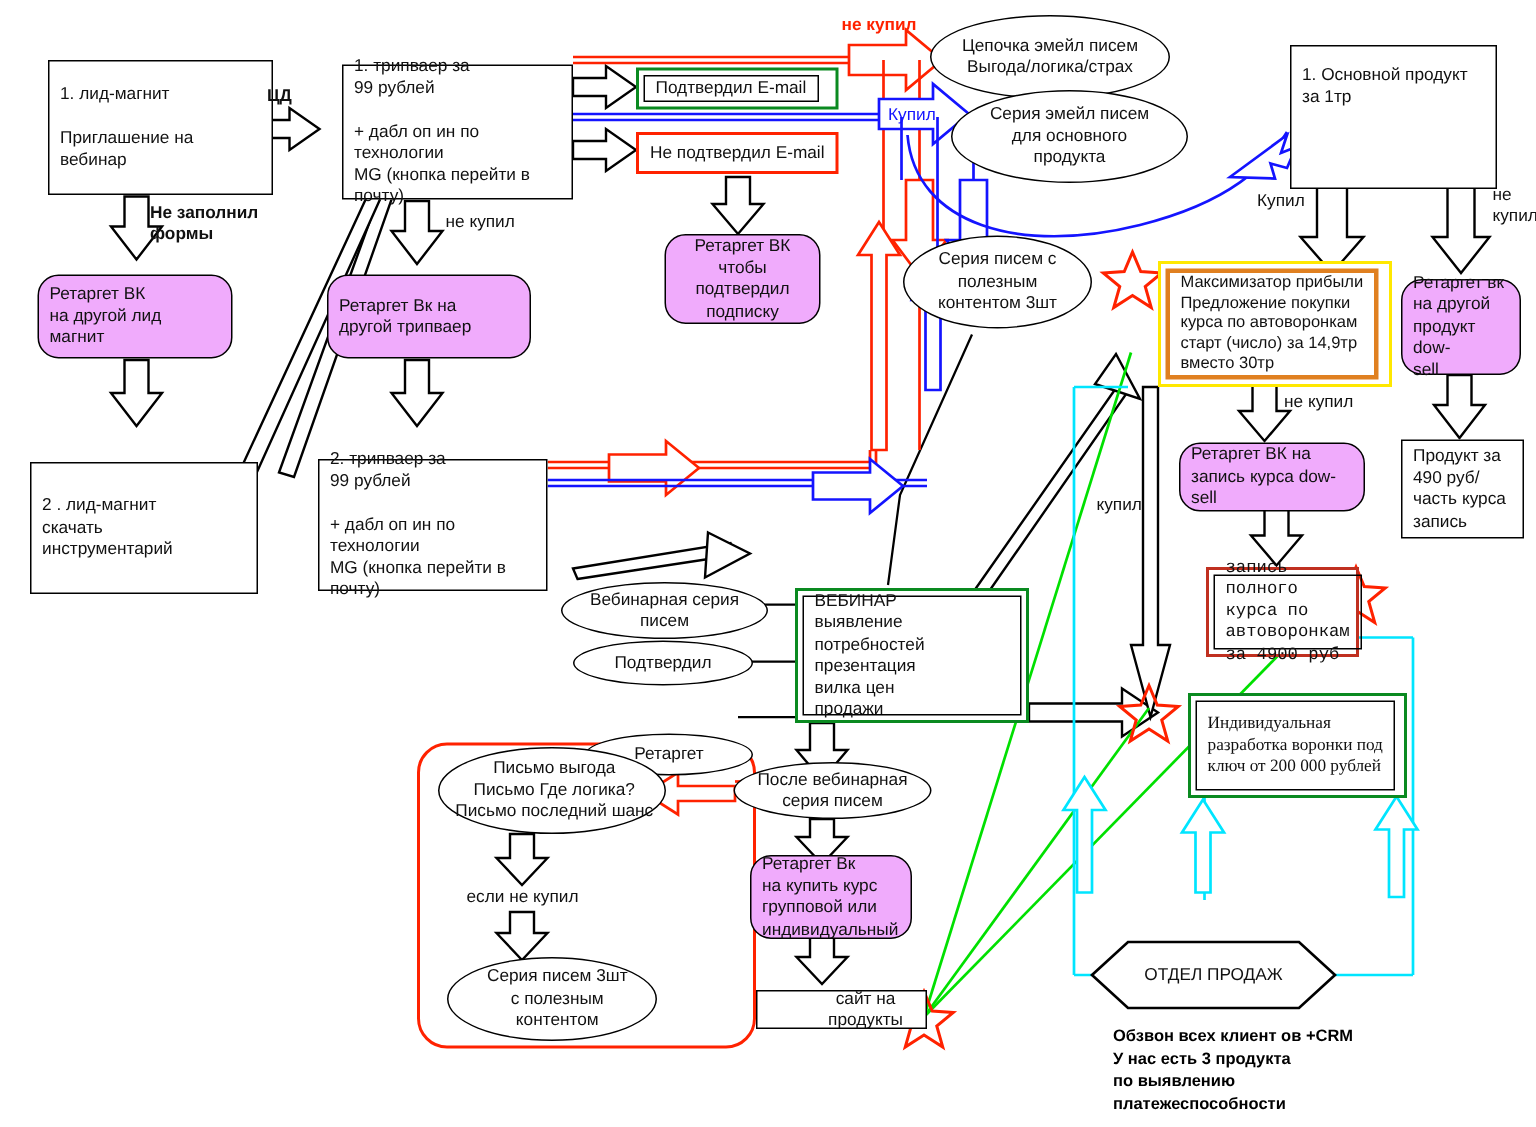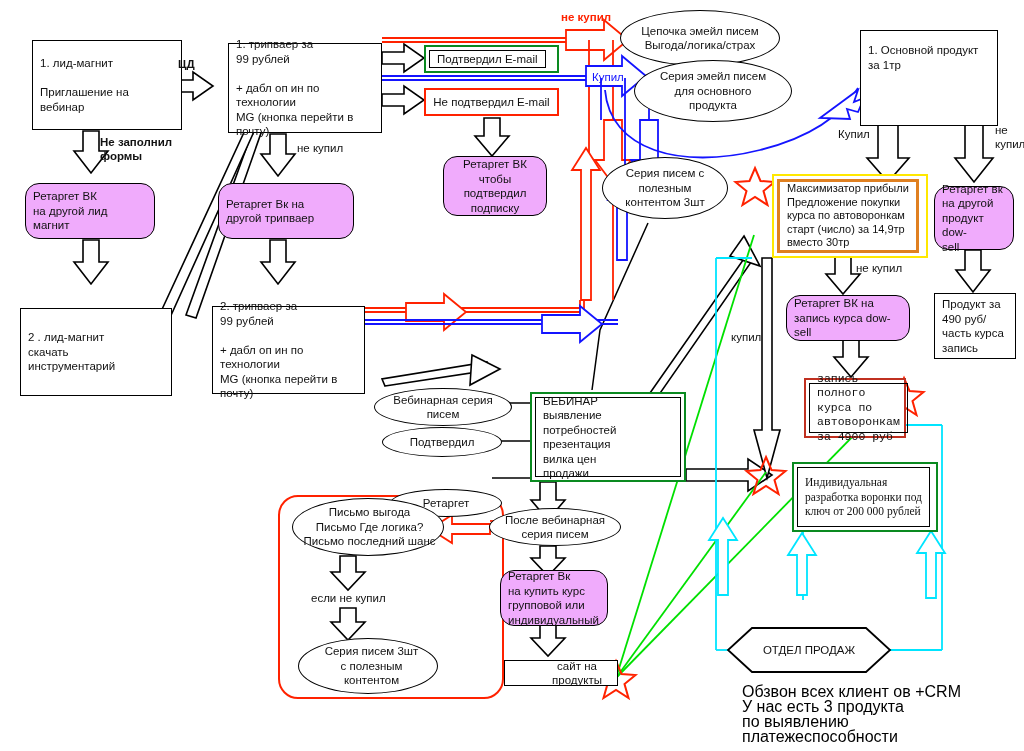--- a/index.html
+++ b/index.html
@@ -17,21 +17,21 @@
   .lbl.red{color:#ff2200;font-weight:bold;}
   .dbl-green{border:2px solid #0a8a20;background:#fff;padding:3px;}
   .dbl-green>div{border:1.6px solid #000;height:100%;box-sizing:border-box;display:flex;align-items:center;}
   .dbl-red{border:2px solid #c03020;background:#fff;padding:3px;}
   .dbl-red>div{border:1.6px solid #000;height:100%;box-sizing:border-box;display:flex;align-items:center;font-family:Liberation Mono, monospace;}
   .dbl-yellow{border:2.5px solid #ffe800;background:#fff;padding:3px;}
   .dbl-yellow>div{border:3px solid #e08020;height:100%;box-sizing:border-box;display:flex;align-items:center;background:#fff;}
   .box-red{border:2.2px solid #ff2200;background:#fff;}
   .grp-red{position:absolute;border:2px solid #ff2200;border-radius:20px;background:transparent;}
   .hex{position:absolute;display:flex;align-items:center;justify-content:center;}
-  .bold-note{position:absolute;font-size:16px;line-height:15px;font-weight:normal;color:#000;white-space:pre-line;}
+  .bold-note{position:absolute;font-size:11px;line-height:15px;font-weight:bold;color:#000;white-space:pre-line;}
 </style>
 </head>
 <body>
 
 <div id="canvas">
 
   <svg class="layer" viewBox="0 0 1024 751">
     <defs>
       <style>
         .bk{fill:#fff;stroke:#000;stroke-width:1.6;}

